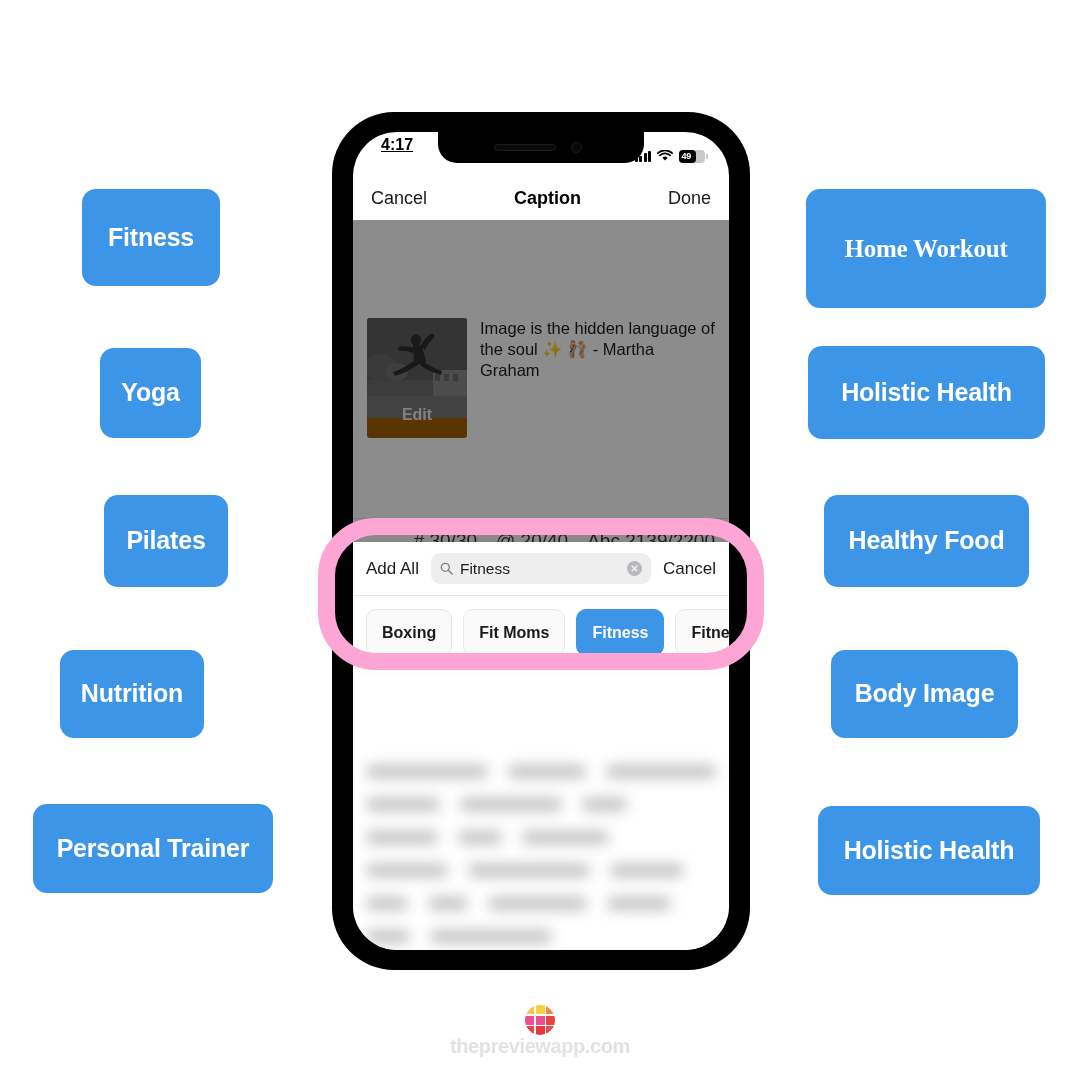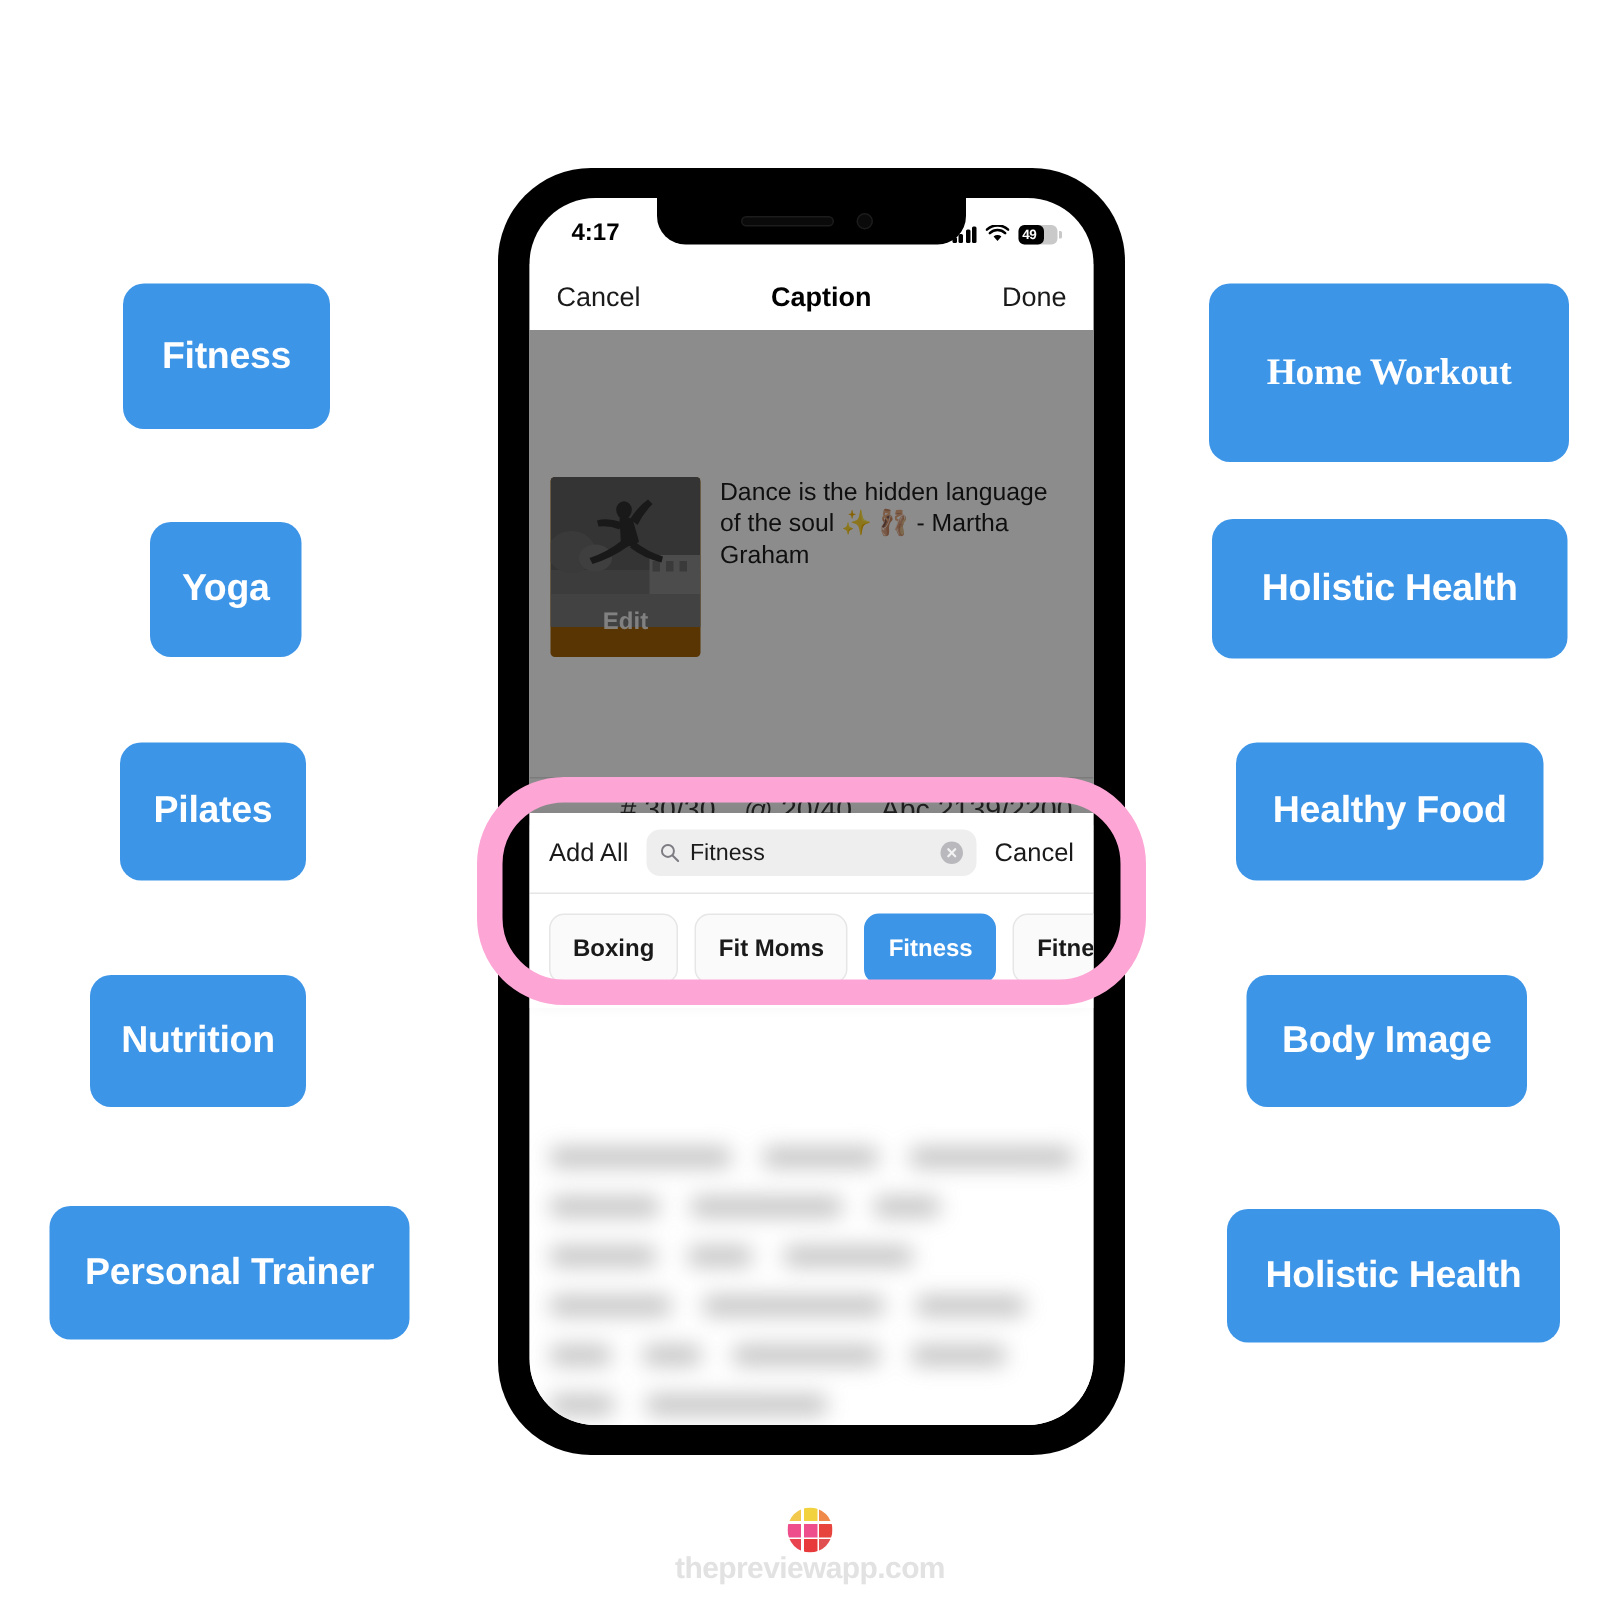--- a/index.html
+++ b/index.html
@@ -90,27 +90,27 @@
     border: 1px solid #1c1c1c;
   }
 
   
   .statusbar {
     position: absolute;
     left: 0; top: 0;
     width: 100%;
     height: 44px;
     display: flex;
-    align-items: center;
     justify-content: space-between;
     padding: 0 24px 0 28px;
     z-index: 30;
     font-size: 16px;
     font-weight: bold;
     color: #000;
+    text-decoration: underline;
   }
   .sb-time { padding-top: 4px; }
   .sb-right { display: flex; align-items: center; gap: 6px; padding-top: 4px; }
   .bars { display: flex; align-items: flex-end; gap: 1.5px; height: 11px; }
   .bars i { display: block; width: 3px; background: #000; border-radius: 1px; }
   .bars i:nth-child(1) { height: 4px; }
   .bars i:nth-child(2) { height: 6px; }
   .bars i:nth-child(3) { height: 8.5px; }
   .bars i:nth-child(4) { height: 11px; }
   .battery {
@@ -325,21 +325,21 @@
   }
 </style>
 </head>
 <body>
 
 <div class="stage">
 
   <div id="kwLeft">
       <div class="kw" style="left: 82px; top: 189px; width: 138px; height: 97px;">Fitness</div>
       <div class="kw" style="left: 100px; top: 348px; width: 101px; height: 90px;">Yoga</div>
-      <div class="kw" style="left: 80px; top: 495px; width: 124px; height: 92px;">Pilates</div>
+      <div class="kw" style="left: 104px; top: 495px; width: 124px; height: 92px;">Pilates</div>
       <div class="kw" style="left: 60px; top: 650px; width: 144px; height: 88px;">Nutrition</div>
       <div class="kw" style="left: 33px; top: 804px; width: 240px; height: 89px;">Personal Trainer</div>
     </div>
 
   <div id="kwRight">
       <div class="kw" style="left: 806px; top: 189px; width: 240px; height: 119px; font-family: Liberation Serif, serif;">Home Workout</div>
       <div class="kw" style="left: 808px; top: 346px; width: 237px; height: 93px;">Holistic Health</div>
       <div class="kw" style="left: 824px; top: 495px; width: 205px; height: 92px;">Healthy Food</div>
       <div class="kw" style="left: 831px; top: 650px; width: 187px; height: 88px;">Body Image</div>
       <div class="kw" style="left: 818px; top: 806px; width: 222px; height: 89px;">Holistic Health</div>
@@ -399,21 +399,21 @@
                 <ellipse cx="49" cy="22" rx="5.2" ry="5.8"></ellipse>
                 <path d="M46 27 q5 -2 9 2 l4 14 q-5 5 -12 2 Z"></path>
                 <path d="M53 28 q6 -9 12 -13 l3 3 q-6 6 -10 14 Z"></path>
                 <path d="M47 30 q-9 -3 -16 -1 l1 4 q7 -1 14 2 Z"></path>
                 <path d="M48 42 q-10 8 -22 12 l2 4 q13 -4 24 -12 Z"></path>
                 <path d="M56 43 q9 7 19 10 l-1 4 q-12 -3 -21 -10 Z"></path>
               </g>
             </svg>
             <div class="edit">Edit</div>
           </div>
-          <div class="cap-text">Dance is the hidden language of the soul ✨ 🩰 - Martha Graham</div>
+          <div class="cap-text">Image is the hidden language of the soul ✨ 🩰 - Martha Graham</div>
         </div>
 
         <div class="divider-line" style="top:298px"></div>
         <div class="counters">
           <span># 30/30</span>
           <span>@ 20/40</span>
           <span>Abc 2139/2200</span>
         </div>
         <div class="divider-line" style="top:334px"></div>
         <div class="first-comment">Add first comment</div>

